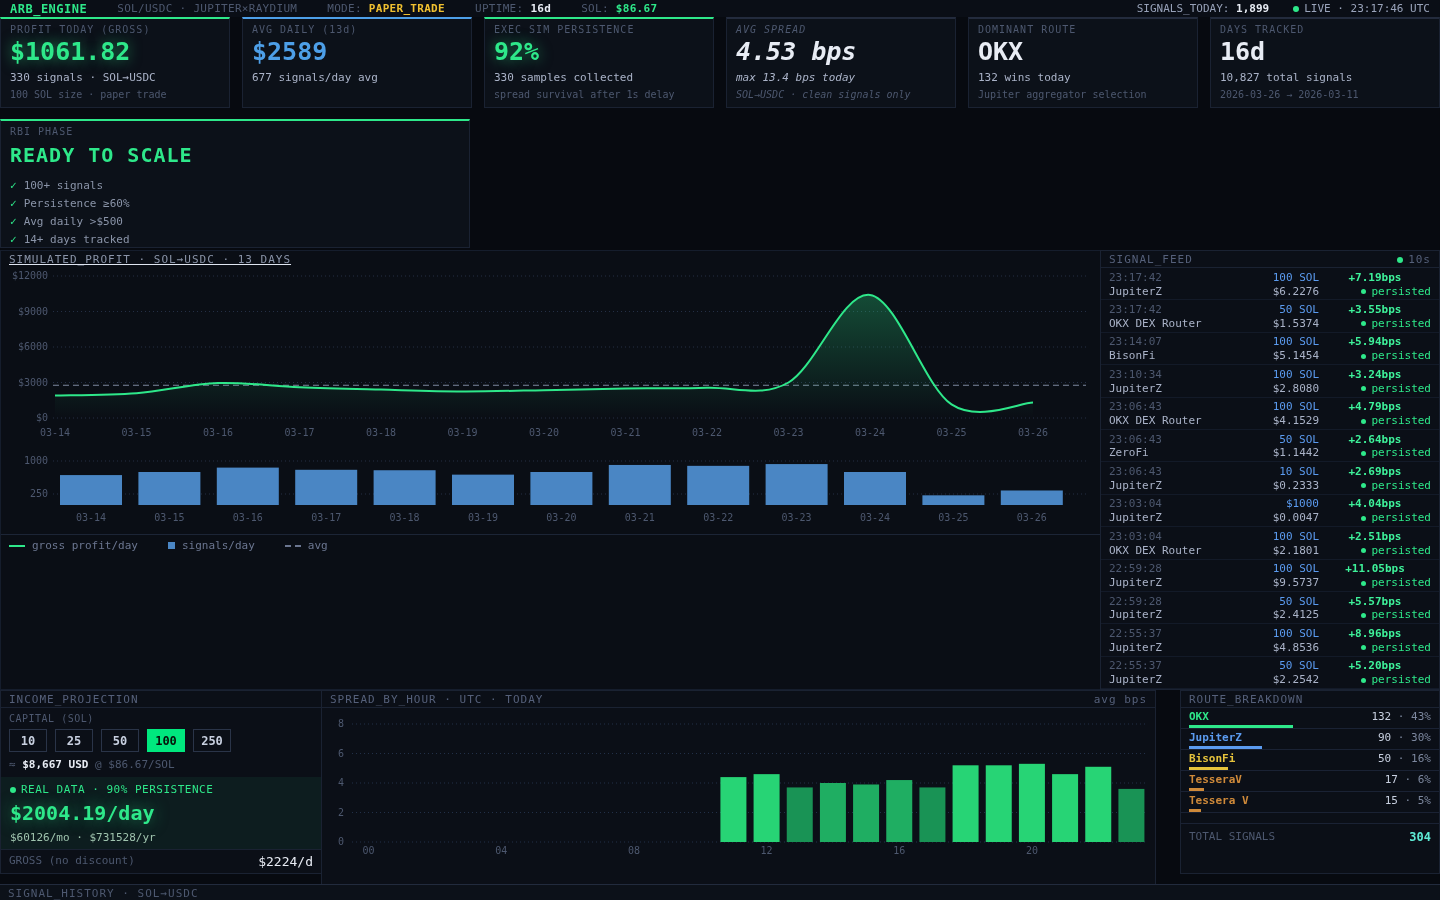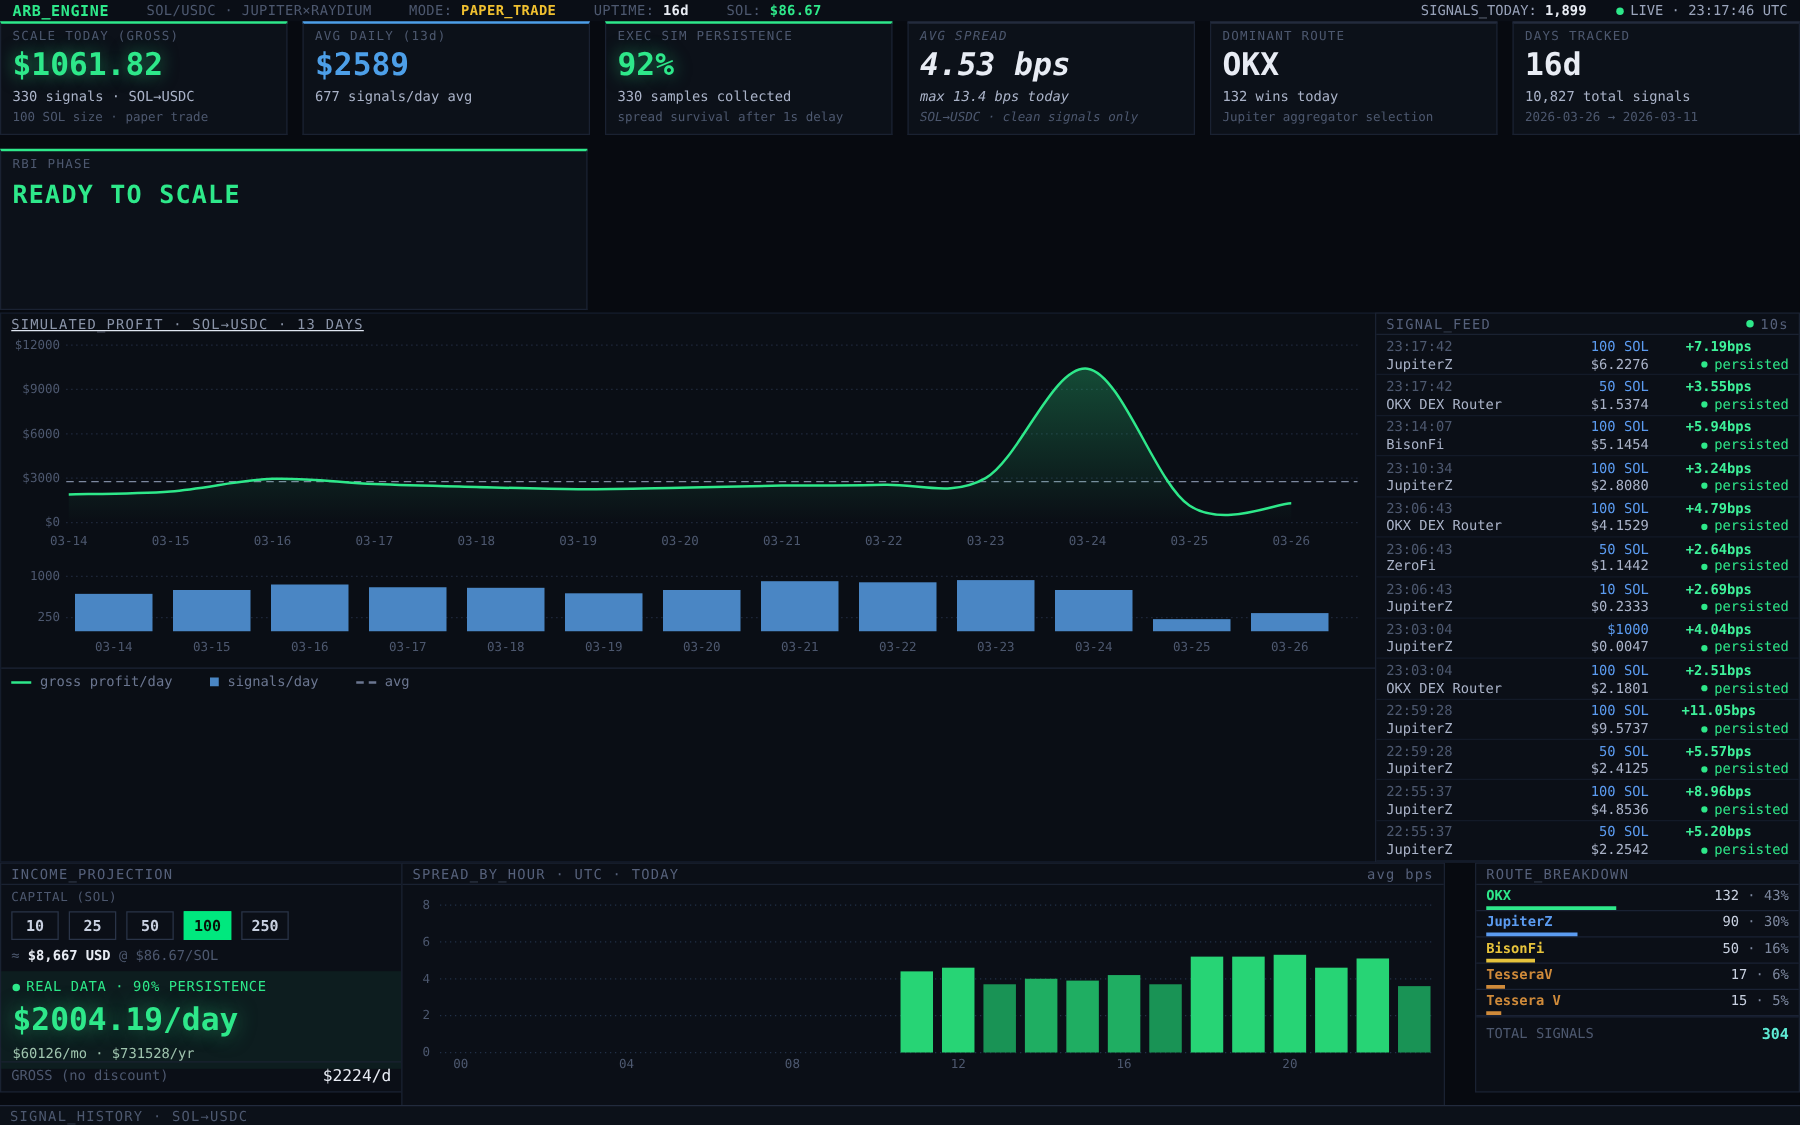--- a/index.html
+++ b/index.html
@@ -83,42 +83,42 @@
     padding:0 8px; border-bottom:1px solid #1a2232; color:#55607a; letter-spacing:1px; }
   .cap-label { padding:5px 8px 3px; color:#4d586f; font-size:10px; letter-spacing:.5px; }
   .cap-row { display:flex; gap:8px; padding:2px 8px 6px; }
   .cap-btn { min-width:38px; height:23px; border:1px solid #2a3448; background:transparent;
     color:#c8d0e0; font:bold 12px "DejaVu Sans Mono", monospace; cursor:pointer; }
   .cap-btn.sel { background:#00e87e; color:#071209; border-color:#00e87e; }
   .usd-row { padding:0 8px 6px; color:#4d586f; }
   .usd-row b { color:#e8ecf4; }
   .realbox { margin:0 0 0 0; background:rgba(46,232,138,.07); padding:6px 9px; }
   .realbox .tag { color:#2ee88a; font-size:11px; letter-spacing:.5px; }
-  .realbox .daily { font-size:25px; font-weight:bold; color:#2ee88a; margin:5px 0 6px;
+  .realbox .daily { font-size:20px; font-weight:bold; color:#2ee88a; margin:5px 0 6px;
     text-shadow:0 0 16px rgba(46,232,138,.5); }
   .realbox .moyr { color:#9fc4ae; }
   .gross-row { position:absolute; bottom:0; left:0; right:0; border-top:1px solid #1a2232;
     display:flex; justify-content:space-between; padding:4px 8px; }
   .gross-row .g-val { color:#e8ecf4; font-size:13px; }
 
   
   .spread { position:absolute; top:690px; left:321px; width:835px; height:214px;
     background:#0b0f17; border:1px solid #1a2232; }
   .spread .note { position:absolute; bottom:3px; left:8px; color:#55607a; }
 
   
   .route { position:absolute; top:690px; left:1180px; width:260px; height:184px;
     background:#0b0f17; border:1px solid #1a2232; }
   .r-row { padding:2px 8px 0; border-bottom:1px solid #1a2234; }
   .r-line { display:flex; justify-content:space-between; line-height:13px; }
   .r-name { font-weight:bold; }
   .r-count { color:#c8d0e0; }
   .r-pct { color:#7d889f; }
   .r-bar { height:3px; margin:2px 0 0; }
-  .r-total { display:flex; justify-content:space-between; padding:6px 8px; 
+  .r-total { display:flex; justify-content:space-between; padding:6px 8px; margin-top:10px;
     border-top:1px solid #1a2234; }
   .r-total .tv { color:#5eead4; font-weight:bold; font-size:12px; }
 
   
   .history { position:absolute; top:884px; left:0; right:0; height:16px;
     background:#0c1119; border-top:1px solid #222b3d; padding:2px 8px; color:#4d586f; letter-spacing:1px; }
 </style>
 </head>
 <body>
 
@@ -141,21 +141,21 @@
     <span>
       <span class="sig-label">SIGNALS_TODAY:</span>
       <span class="sig-val">1,899</span>
     </span>
     <span class="live"><span class="dot"></span><span>LIVE · 23:17:46 UTC</span></span>
   </span>
 </header>
 
 <section class="stats" id="stats-row">
     <div class="card" style="border-top-color: rgb(46, 232, 138);">
-      <div class="lbl">SCALE TODAY (GROSS)</div>
+      <div class="lbl">PROFIT TODAY (GROSS)</div>
       <div class="val glow" style="color: rgb(46, 232, 138);">$1061.82</div>
       <div class="s1">330 signals · SOL→USDC</div>
       <div class="s2">100 SOL size · paper trade</div>
     </div>
     <div class="card" style="border-top-color: rgb(77, 159, 232);">
       <div class="lbl">AVG DAILY (13d)</div>
       <div class="val" style="color: rgb(77, 159, 232);">$2589</div>
       <div class="s1">677 signals/day avg</div>
       <div class="s2"></div>
     </div>
@@ -181,20 +181,26 @@
       <div class="lbl">DAYS TRACKED</div>
       <div class="val" style="color: rgb(232, 236, 244);">16d</div>
       <div class="s1">10,827 total signals</div>
       <div class="s2">2026-03-26 → 2026-03-11</div>
     </div>
   </section>
 
 <section class="rbi">
   <div class="lbl">RBI PHASE</div>
   <div class="status">READY TO SCALE</div>
+  <ul id="rbi-checks">
+      <li><span class="ck">✓</span><span>100+ signals</span></li>
+      <li><span class="ck">✓</span><span>Persistence ≥60%</span></li>
+      <li><span class="ck">✓</span><span>Avg daily &gt;$500</span></li>
+      <li><span class="ck">✓</span><span>14+ days tracked</span></li>
+    </ul>
 </section>
 
 <section class="mainchart">
   <div class="chart-head">
     <span class="t">SIMULATED_PROFIT · SOL→USDC · 13 DAYS</span>
     <span class="avg">avg $2767/day</span>
   </div>
   <div id="profit-line"><svg width="1090" height="178" viewBox="0 0 1090 178">
         <defs>
           <linearGradient id="gfill" x1="0" y1="0" x2="0" y2="1">

